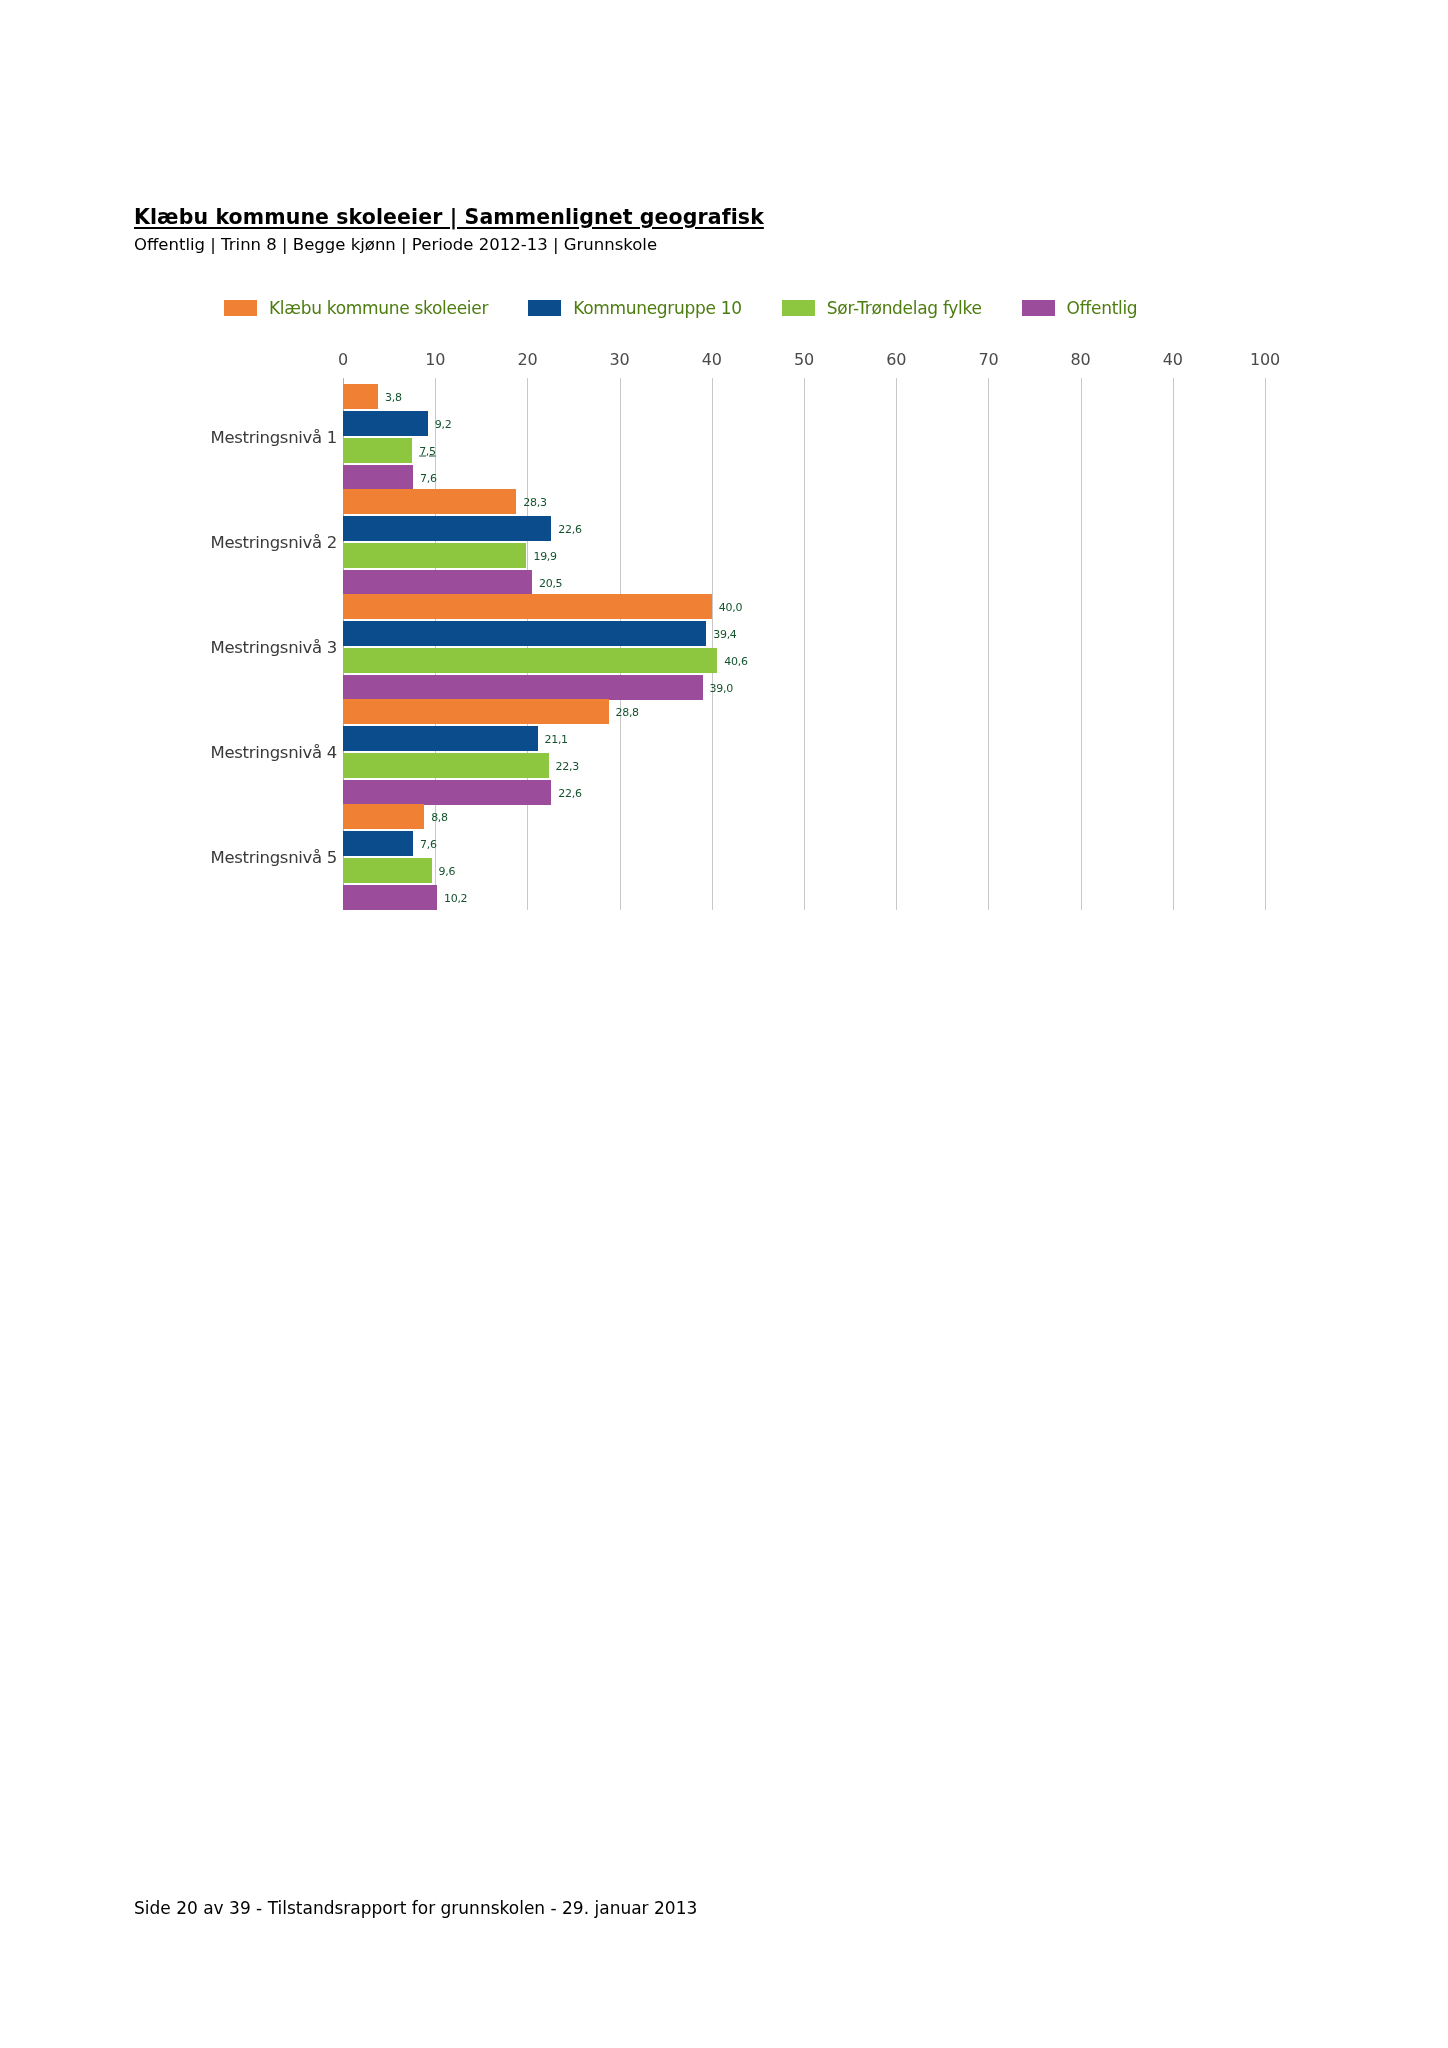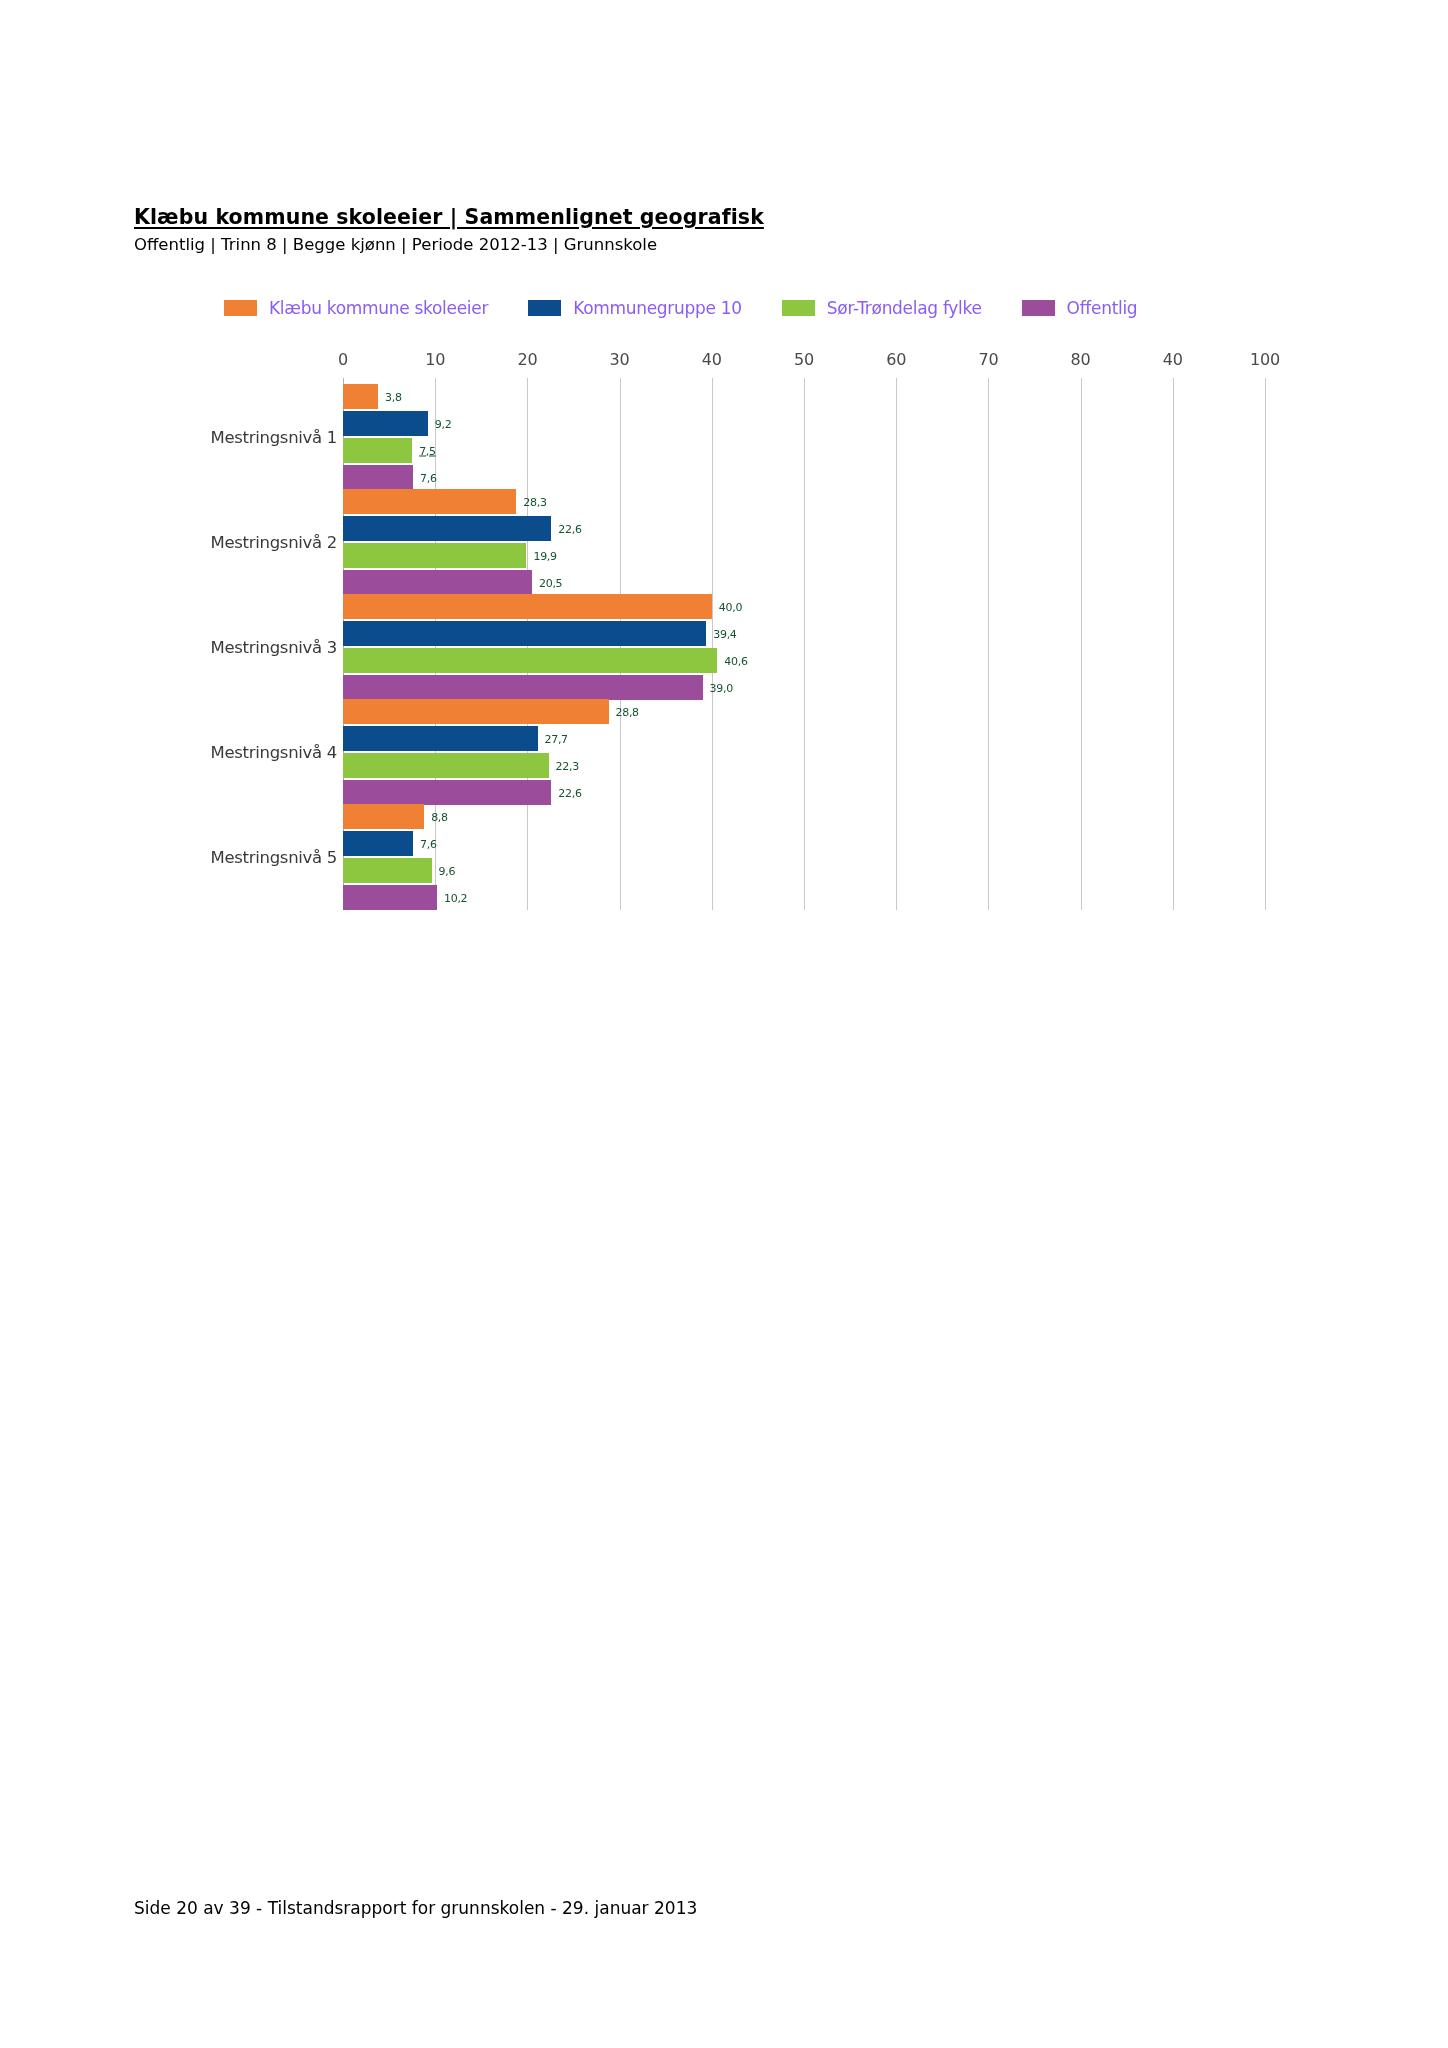--- a/index.html
+++ b/index.html
@@ -75,21 +75,21 @@
   }
   .legend-swatch {
     width: 33px;
     height: 16px;
     display: inline-block;
     flex: 0 0 auto;
   }
   .legend-label {
     font-family: "DejaVu Sans", sans-serif;
     font-size: 17px;
-    color: #8b5cf6;
+    color: #4d7c0f;
     margin-left: 12px;
     letter-spacing: -0.3px;
   }
 
   
   .plot {
     position: absolute;
     left: 0px;
     top: 70px;
     width: 1250px;
@@ -328,21 +328,21 @@
             </div>
           </div>
           <div class="cat-row" style="top: 321px; height: 106px; padding-left: 209px;">
             <div class="cat-label" style="right: auto; left: 203px; transform: translate(-100%, -50%);">Mestringsnivå 4</div>
             <div class="bar-line">
               <div class="bar" title="Klæbu kommune skoleeier: 28,8" style="width: 265.536px; background: rgb(240, 128, 51);"></div>
               <span class="bar-value" style="left: 265.536px;">28,8</span>
             </div>
             <div class="bar-line">
               <div class="bar" title="Kommunegruppe 10: 21,1" style="width: 194.542px; background: rgb(11, 76, 140);"></div>
-              <span class="bar-value" style="left: 194.542px;">27,7</span>
+              <span class="bar-value" style="left: 194.542px;">21,1</span>
             </div>
             <div class="bar-line">
               <div class="bar" title="Sør-Trøndelag fylke: 22,3" style="width: 205.606px; background: rgb(141, 198, 63);"></div>
               <span class="bar-value" style="left: 205.606px;">22,3</span>
             </div>
             <div class="bar-line">
               <div class="bar" title="Nasjonalt: 22,6" style="width: 208.372px; background: rgb(155, 76, 155);"></div>
               <span class="bar-value" style="left: 208.372px;">22,6</span>
             </div>
           </div>

